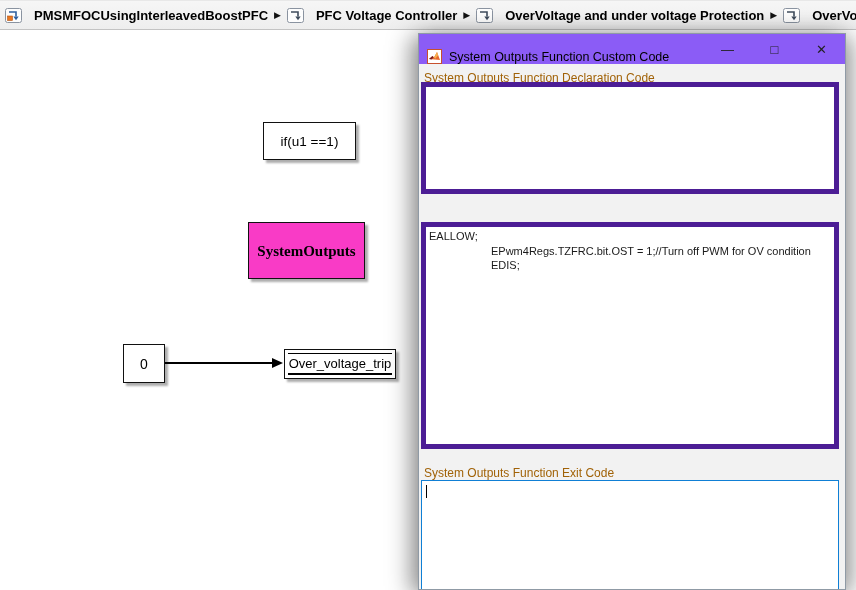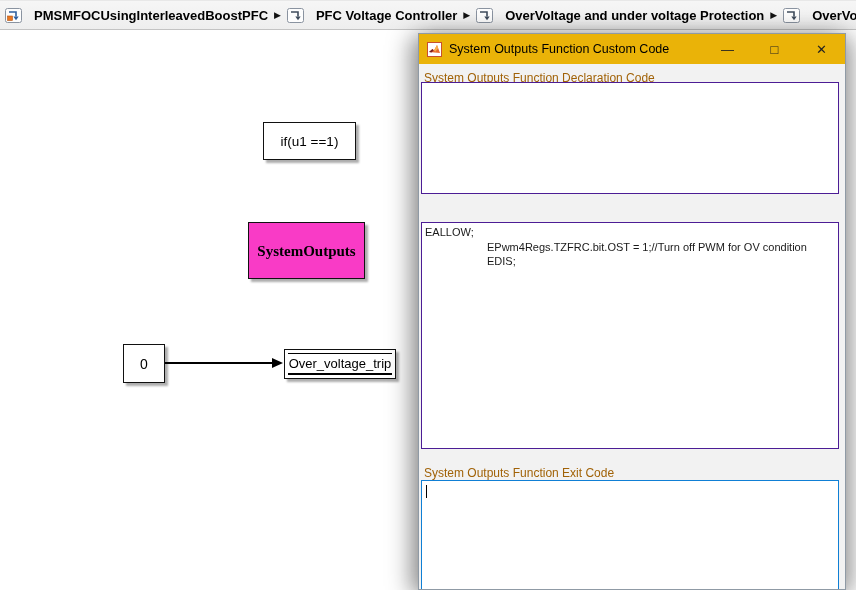--- a/index.html
+++ b/index.html
@@ -43,30 +43,30 @@
   
 
   
   .dialog {
     position: absolute; left: 418px; top: 33px; width: 428px; height: 557px;
     background: #f2f2f2; border: 1px solid #8f9aa5;
     box-shadow: -8px 4px 22px rgba(0,0,0,0.38), 8px 4px 22px rgba(0,0,0,0.30);
     overflow: hidden;
   }
   .titlebar { position: absolute; left: 0; top: 0; right: 0; height: 30px;
-    background: #eab308; display: flex; align-items: center; }
+    background: #8b5cf6; display: flex; align-items: flex-end; }
   .titlebar-icon { width: 15px; height: 15px; margin: 0 7px 0 8px; }
   .titlebar-text { font-size: 12.5px; color: #000; }
   .win-btns { margin-left: auto; display: flex; height: 30px; }
   .win-btn { width: 47px; height: 30px; display: flex; align-items: center; justify-content: center;
     font-size: 13px; color: #222; cursor: default; }
 
   .dlg-label { position: absolute; left: 5px; font-size: 12px; color: #a16207; }
   .code-area { position: absolute; left: 2px; width: 418px; background: #ffffff;
-    border: 1px solid #4c1d95; font-size: 11px; color: #1a1a1a;
+    border: 5px solid #4c1d95; font-size: 11px; color: #1a1a1a;
     padding: 2px 3px; line-height: 14.5px; overflow: hidden; }
   .lbl-declaration { top: 37px; }
   .ta-declaration  { top: 48px;  height: 112px; }
   .lbl-execution   { top: 174px; }
   .ta-execution    { top: 188px; height: 227px; }
   .lbl-exit        { top: 432px; }
   .ta-exit         { top: 446px; height: 150px; border: 1.6px solid #0f7fd5; }
 
   .code-line { white-space: pre; }
   .code-indent { margin-left: 62px; }

